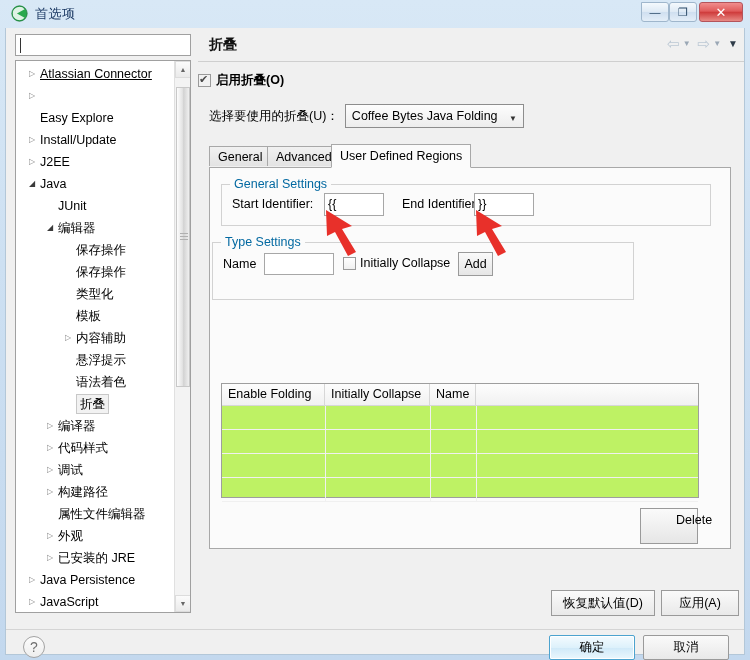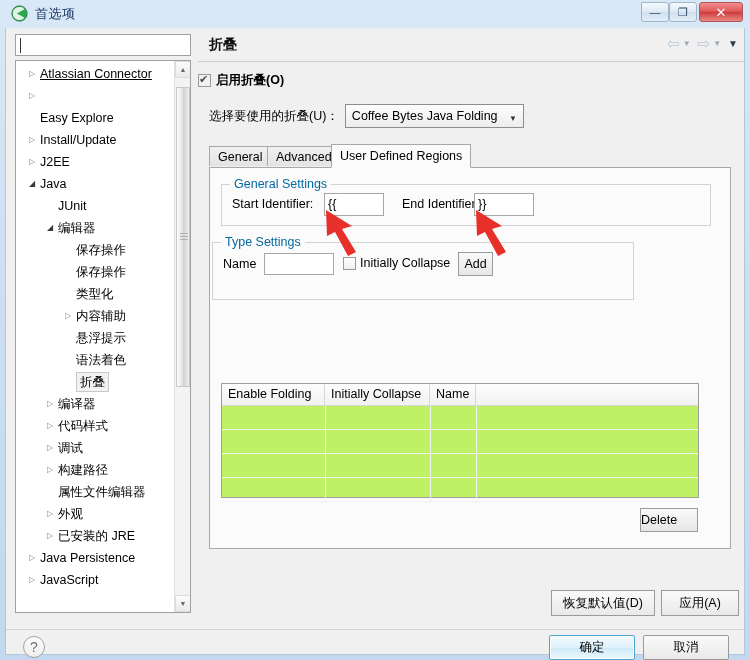--- a/index.html
+++ b/index.html
@@ -410,27 +410,28 @@
   .trow .cellsep {
     position: absolute;
     top: 0; height: 23px;
     width: 1px;
     background: #f0f0f0;
   }
 
   #delete-btn {
     position: absolute;
     left: 430px; top: 340px;
-    width: 58px; height: 24px;
+    width: 58px; height: 36px;
     background: linear-gradient(to bottom, #fafafa, #e6e6e6);
     border: 1px solid #9a9a9a;
     box-sizing: border-box;
     font-size: 12.5px;
     text-align: left;
     line-height: 22px;
+    padding-left: 35px;
   }
 
   
   #page-buttons {
     position: absolute;
     left: 192px; top: 562px;
     width: 546px; height: 30px;
   }
   .pbtn {
     position: absolute;
@@ -557,20 +558,23 @@
             <span class="label" style="left: 42px;">编辑器</span>
           </div>
           <div class="tree-item">
             <span class="label" style="left: 60px;">保存操作</span>
           </div>
           <div class="tree-item">
             <span class="label" style="left: 60px;">保存操作</span>
           </div>
           <div class="tree-item">
             <span class="label" style="left: 60px;">类型化</span>
+          </div>
+          <div class="tree-item">
+            <span class="label" style="left: 60px;">模板</span>
           </div>
           <div class="tree-item">
             <span class="twisty" style="left: 46px;">▷</span>
             <span class="label" style="left: 60px;">内容辅助</span>
           </div>
           <div class="tree-item">
             <span class="label" style="left: 60px;">悬浮提示</span>
           </div>
           <div class="tree-item">
             <span class="label" style="left: 60px;">语法着色</span>

